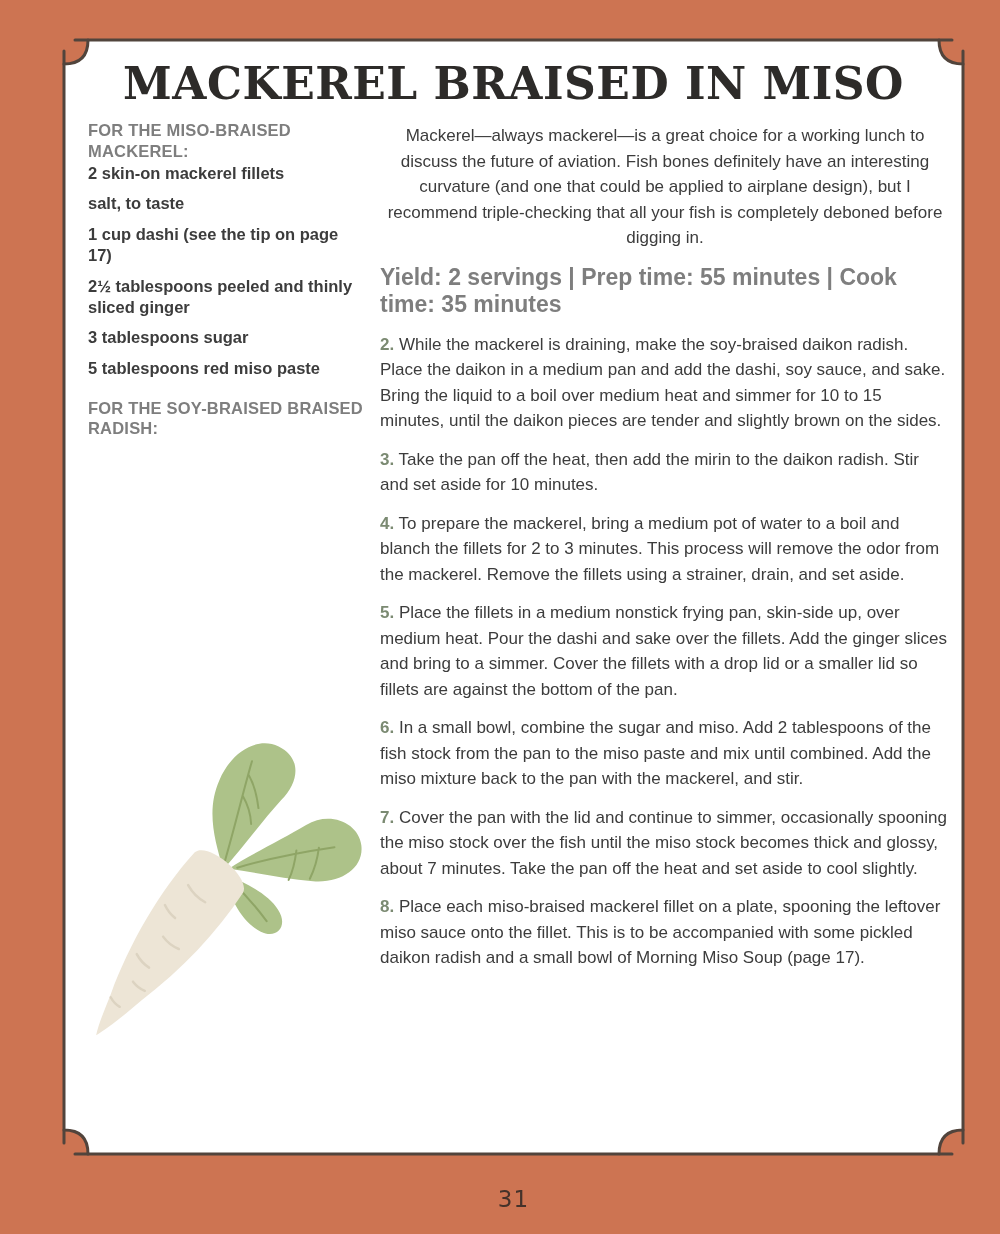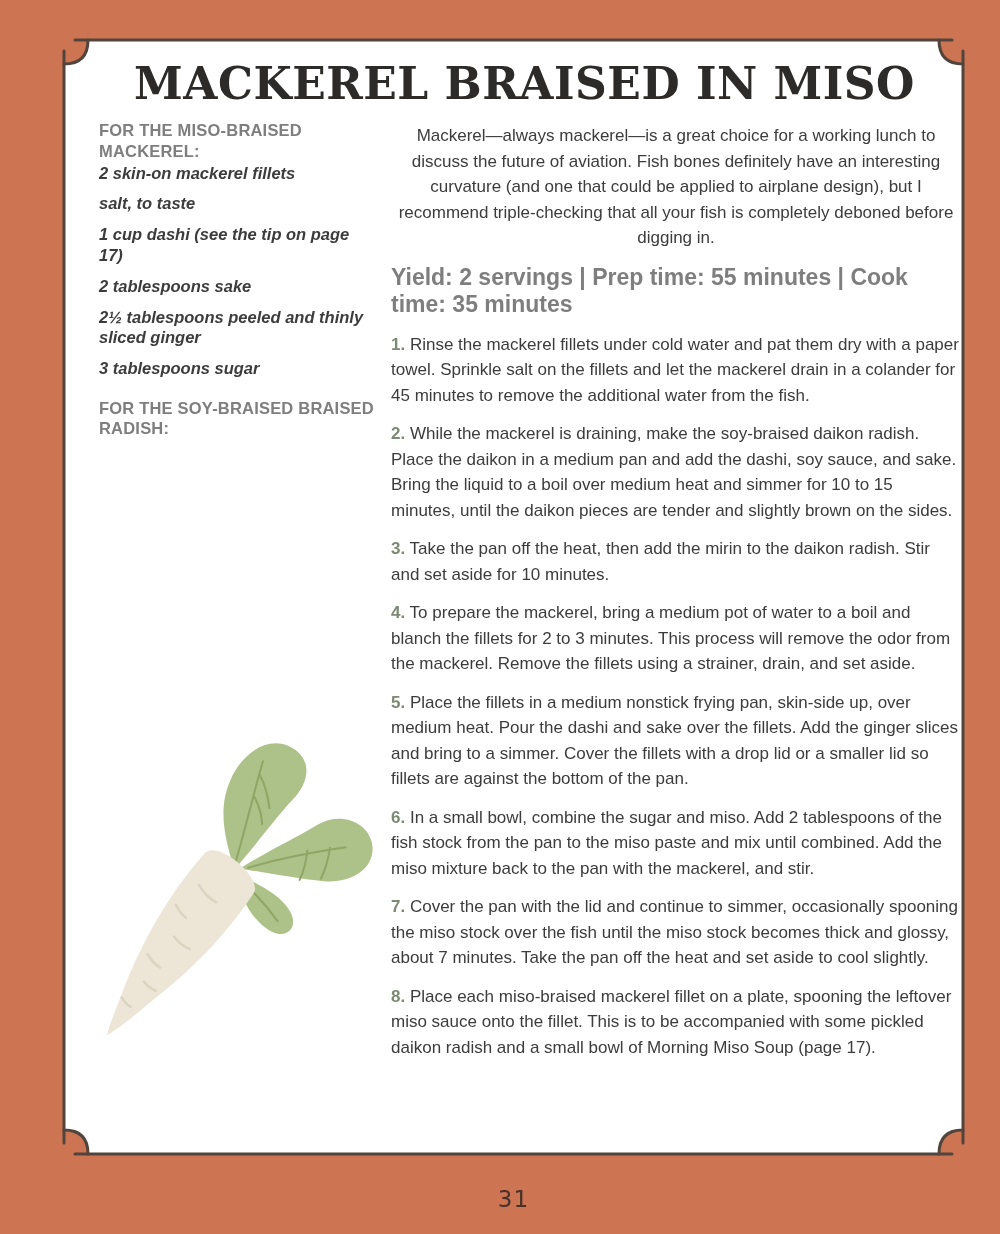--- a/index.html
+++ b/index.html
@@ -3,37 +3,37 @@
 <meta charset="utf-8">
 <style>
   html,body { margin:0; padding:0; }
   .page {
     position:relative; width:1000px; height:1234px;
     background:#cd7452; overflow:hidden;
     font-family:"Liberation Sans", sans-serif;
   }
   .panel { position:absolute; left:62px; top:38px; width:903px; height:1118px; }
   .frame-svg { position:absolute; left:0; top:0; width:903px; height:1118px; }
-  .content { position:absolute; left:11px; top:0; width:903px; height:1118px; }
+  .content { position:absolute; left:0; top:0; width:903px; height:1118px; }
 
   .title {
     margin:22px 10px 0; text-align:center;
     font-family:"DejaVu Serif","Liberation Serif",serif;
     font-weight:600; font-size:44px; letter-spacing:0.5px; color:#2d2b29;
     line-height:1.1;
   }
   .columns { display:flex; margin:12px 15px 0 26px; }
   .ingredients-col { flex:0 0 278px; width:278px; }
   .method-col { flex:1 1 auto; margin-left:14px; }
 
   .ing-heading {
     margin:0; color:#7e7e7e; font-size:16.5px; font-weight:bold; line-height:1.22;
     letter-spacing:0.2px;
   }
-  .ing-list { list-style:none; margin:2px 0 0; padding:0;font-style:italic; }
+  .ing-list { list-style:none; margin:2px 0 0; padding:0; }
   .ing-list li {
     font-size:16.5px; font-weight:bold; color:#3c3c3c; line-height:1.26;
     margin:0 0 10px;
   }
   .ing-section + .ing-section { margin-top:19px; }
 
   .intro { margin:3px 0 13px; font-size:17px; line-height:1.5; color:#3c3c3c;text-align:center; }
   .meta  { margin:0 0 14px; font-size:23px; font-weight:bold; color:#7e7e7e; }
   .step  { margin:0 0 13px; font-size:17px; line-height:1.5; color:#3c3c3c; }
   .step-num { font-weight:bold; color:#7b8a72; }
@@ -64,35 +64,34 @@
 
       <div class="columns">
 
         <aside class="ingredients-col">
           <section class="ing-section">
             <h2 class="ing-heading">FOR THE MISO-BRAISED MACKEREL:</h2>
             <ul class="ing-list">
               <li>2 skin-on mackerel fillets</li>
               <li>salt, to taste</li>
               <li>1 cup dashi (see the tip on page 17)</li>
-              <li>2 tablespoons sake</li>
               <li>2½ tablespoons peeled and thinly sliced ginger</li>
               <li>3 tablespoons sugar</li>
+              <li>5 tablespoons red miso paste</li>
             </ul>
           </section>
           <section class="ing-section">
             <h2 class="ing-heading">FOR THE SOY-BRAISED BRAISED RADISH:</h2>
           </section>
         </aside>
 
         <main class="method-col">
           <p class="intro">Mackerel—always mackerel—is a great choice for a working lunch to discuss the future of aviation. Fish bones definitely have an interesting curvature (and one that could be applied to airplane design), but I recommend triple-checking that all your fish is completely deboned before digging in.</p>
           <p class="meta">Yield: 2 servings | Prep time: 55 minutes | Cook time: 35 minutes</p>
 
-          <p class="step"><span class="step-num">1.</span> <span>Rinse the mackerel fillets under cold water and pat them dry with a paper towel. Sprinkle salt on the fillets and let the mackerel drain in a colander for 45 minutes to remove the additional water from the fish.</span></p>
           <p class="step"><span class="step-num">2.</span> <span>While the mackerel is draining, make the soy-braised daikon radish. Place the daikon in a medium pan and add the dashi, soy sauce, and sake. Bring the liquid to a boil over medium heat and simmer for 10 to 15 minutes, until the daikon pieces are tender and slightly brown on the sides.</span></p>
           <p class="step"><span class="step-num">3.</span> <span>Take the pan off the heat, then add the mirin to the daikon radish. Stir and set aside for 10 minutes.</span></p>
           <p class="step"><span class="step-num">4.</span> <span>To prepare the mackerel, bring a medium pot of water to a boil and blanch the fillets for 2 to 3 minutes. This process will remove the odor from the mackerel. Remove the fillets using a strainer, drain, and set aside.</span></p>
           <p class="step"><span class="step-num">5.</span> <span>Place the fillets in a medium nonstick frying pan, skin-side up, over medium heat. Pour the dashi and sake over the fillets. Add the ginger slices and bring to a simmer. Cover the fillets with a drop lid or a smaller lid so fillets are against the bottom of the pan.</span></p>
           <p class="step"><span class="step-num">6.</span> <span>In a small bowl, combine the sugar and miso. Add 2 tablespoons of the fish stock from the pan to the miso paste and mix until combined. Add the miso mixture back to the pan with the mackerel, and stir.</span></p>
           <p class="step"><span class="step-num">7.</span> <span>Cover the pan with the lid and continue to simmer, occasionally spooning the miso stock over the fish until the miso stock becomes thick and glossy, about 7 minutes. Take the pan off the heat and set aside to cool slightly.</span></p>
           <p class="step"><span class="step-num">8.</span> <span>Place each miso-braised mackerel fillet on a plate, spooning the leftover miso sauce onto the fillet. This is to be accompanied with some pickled daikon radish and a small bowl of Morning Miso Soup (page 17).</span></p>
         </main>
       </div>
 

